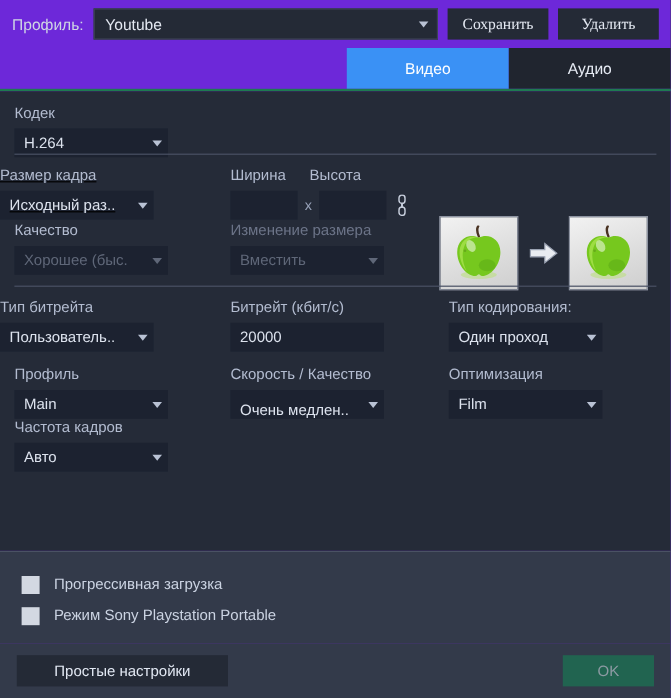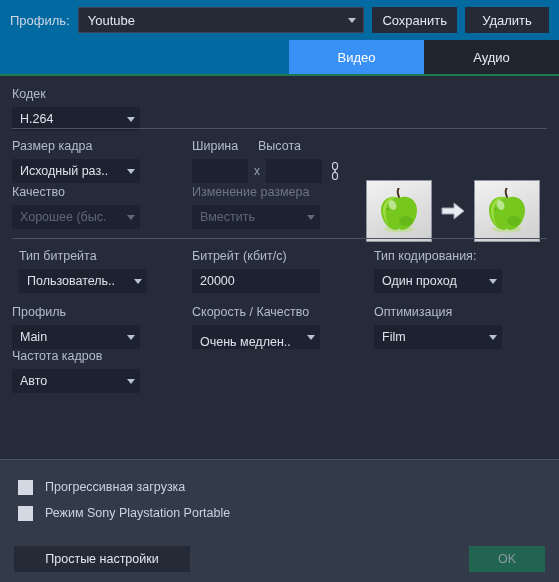--- a/index.html
+++ b/index.html
@@ -10,21 +10,21 @@
     overflow: hidden;
     background: #333a4a;
     font-family: "Liberation Sans", "DejaVu Sans", sans-serif;
     -webkit-font-smoothing: antialiased;
   }
 
   #app {
     position: relative;
     width: 559px;
     height: 582px;
-    background: #0369a1;
+    background: #6d28d9;
     display: flex;
     flex-direction: column;
   }
 
   
   .profile-bar {
     height: 40px;
     display: flex;
     align-items: center;
     padding: 0 10px;
@@ -64,21 +64,21 @@
     border-right: 4.5px solid transparent;
     border-top: 5px solid #b9c2d4;
   }
   .btn-flat {
     height: 26px;
     min-width: 84px;
     background: #242a36;
     border: none;
     color: #e4e9f2;
     font-size: 13px;
-    font-family: Liberation Sans, sans-serif;
+    font-family: Liberation Serif, serif;
     cursor: pointer;
     padding: 0 10px;
   }
 
   
   .tabs-row {
     height: 34px;
     display: flex;
     align-items: stretch;
     padding-left: 12px;
@@ -162,21 +162,21 @@
   }
 
   
   .block { position: absolute; }
 
   
   #codec-block { left: 12px; top: 10px; }
   #codec-block .dd { width: 128px; margin-top: 5px; }
 
   
-  #framesize-block { left: 12px; top: 62px; }
+  #framesize-block { left: 0; top: 62px; text-decoration: underline; }
   #framesize-block .dd { width: 128px; margin-top: 5px; }
 
   #wh-block { left: 192px; top: 62px; }
   .wh-labels { display: flex; gap: 8px; }
   .wh-labels .fieldlabel:first-child { width: 58px; }
   .wh-row {
     display: flex;
     align-items: center;
     gap: 6px;
     margin-top: 5px;
@@ -206,21 +206,21 @@
     background: linear-gradient(160deg,#f2f2f2 0%,#dcdcdc 60%,#cfcfcf 100%);
     border: 1px solid #8e94a2;
     display: flex; align-items: center; justify-content: center;
     position: relative;
     overflow: hidden;
   }
   .apple { width: 44px; height: 46px; display: block; }
   .arrow-right { width: 26px; height: 26px; display:block; }
 
   
-  #bitratetype-block { left: 19px; top: 172px; }
+  #bitratetype-block { left: 0; top: 172px; }
   #bitratetype-block .dd { width: 128px; margin-top: 5px; }
   #bitrate-block { left: 192px; top: 172px; }
   #bitrate-block .txt { width: 128px; margin-top: 5px; }
   #enctype-block { left: 374px; top: 172px; }
   #enctype-block .dd { width: 128px; margin-top: 5px; }
 
   
   #vprofile-block { left: 12px; top: 228px; }
   #vprofile-block .dd { width: 128px; margin-top: 5px; }
   #speed-block { left: 192px; top: 228px; }

